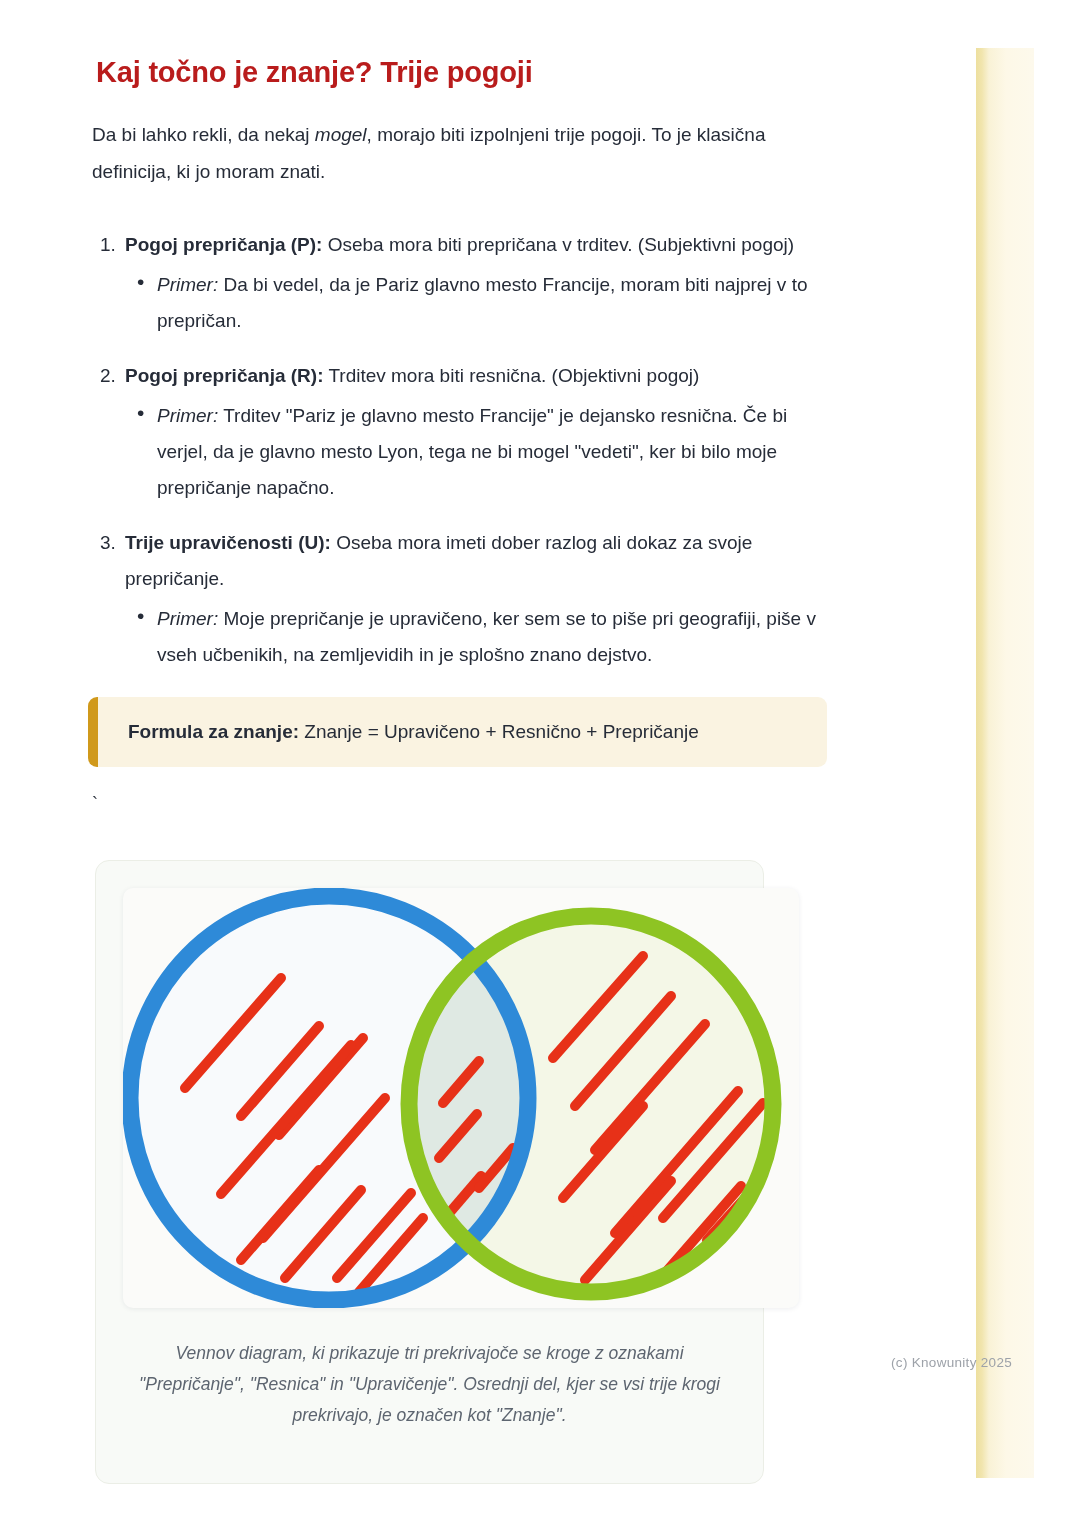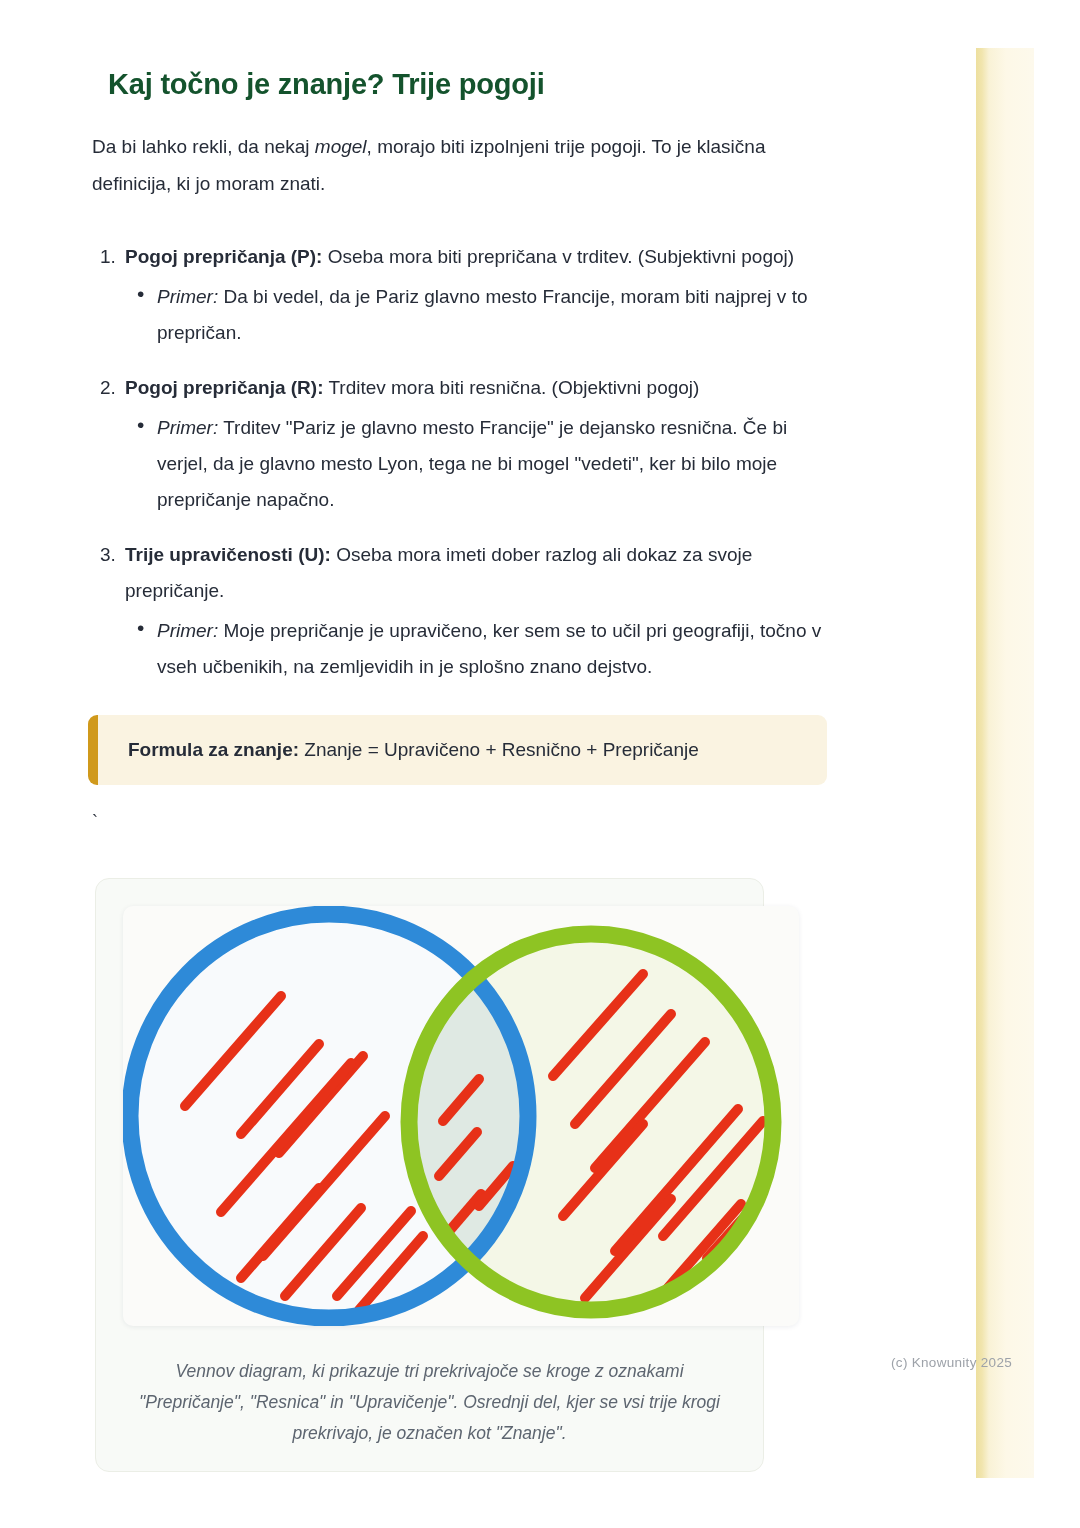--- a/index.html
+++ b/index.html
@@ -7,41 +7,41 @@
     width:1080px; height:1528px; position:relative; overflow:hidden;
     background:#ffffff; color:#262C38;
     font-family:"Liberation Sans", sans-serif;
   }
   .margin-stripe {
     position:absolute; left:976px; top:48px; width:58px; height:1430px;
     background:linear-gradient(90deg,#EDDF9E 0px,#F1E5AE 6px,#F9F2D6 13px,#FDF8E7 30px,#FDF9EC 100%);
   }
   .content { position:absolute; left:92px; top:52px; width:740px; }
   h1.page-title {
-    margin:16px; font-size:29px; font-weight:bold; color:#14532d; letter-spacing:-0.2px;
+    margin:4px; font-size:29px; font-weight:bold; color:#b91c1c; letter-spacing:-0.2px;
   }
   .intro { margin-top:27px; font-size:19px; line-height:37px; }
   .it { font-style:italic; }
   .cond-list { margin-top:37px; }
   .cond-item { position:relative; padding-left:33px; margin-bottom:19px; font-size:19px; line-height:36px; }
   .cond-num { position:absolute; left:8px; top:0; }
   .cond-title { font-weight:bold; }
   .example { position:relative; margin-top:4px; padding-left:32px; }
   .example .dot { position:absolute; left:12px; top:-3px; font-size:21px; }
   .formula-callout {
-    margin-top:30px; margin-left:-4px; width:739px; box-sizing:border-box;
+    margin-top:24px; margin-left:-4px; width:739px; box-sizing:border-box;
     background:#FAF3E1; border-left:10px solid #D0991B; border-radius:9px;
     padding:21px 26px 21px 30px; font-size:19px; line-height:28px;
   }
   .formula-label { font-weight:bold; }
   .stray { margin-top:27px; font-size:18px; color:#343A44; }
   .figure-card {
     margin-top:45px; margin-left:3px; width:669px; box-sizing:border-box;
     background:#F8FAF7; border:1px solid #EBEEE6; border-radius:14px;
-    padding:27px 27px 22px;
+    padding:27px 27px 52px;
   }
   .figure-image {
     width:676px; height:420px; background:#FBFBF9; border-radius:10px;
     box-shadow:0 1px 5px rgba(30,40,60,0.08); overflow:hidden;
   }
   .figure-caption {
     margin:30px auto 0; max-width:646px; text-align:center; font-style:italic;
     font-size:17.5px; line-height:31px; color:#5D6570;
   }
   .copyright {
@@ -78,21 +78,21 @@
         <span class="dot">•</span>
         <span class="it">Primer:</span><span> Trditev "Pariz je glavno mesto Francije" je dejansko resnična. Če bi verjel, da je glavno mesto Lyon, tega ne bi mogel "vedeti", ker bi bilo moje prepričanje napačno.</span>
       </div>
     </div>
 
     <div class="cond-item">
       <span class="cond-num">3.</span>
       <span class="cond-title">Trije upravičenosti (U):</span><span> Oseba mora imeti dober razlog ali dokaz za svoje prepričanje.</span>
       <div class="example">
         <span class="dot">•</span>
-        <span class="it">Primer:</span><span> Moje prepričanje je upravičeno, ker sem se to učil pri geografiji, točno v vseh učbenikih, na zemljevidih in je splošno znano dejstvo.</span>
+        <span class="it">Primer:</span><span> Moje prepričanje je upravičeno, ker sem se to piše pri geografiji, piše v vseh učbenikih, na zemljevidih in je splošno znano dejstvo.</span>
       </div>
     </div>
 
   </div>
 
   <div class="formula-callout">
     <span class="formula-label">Formula za znanje:</span><span> Znanje = Upravičeno + Resnično + Prepričanje</span>
   </div>
 
   <div class="stray">`</div>

